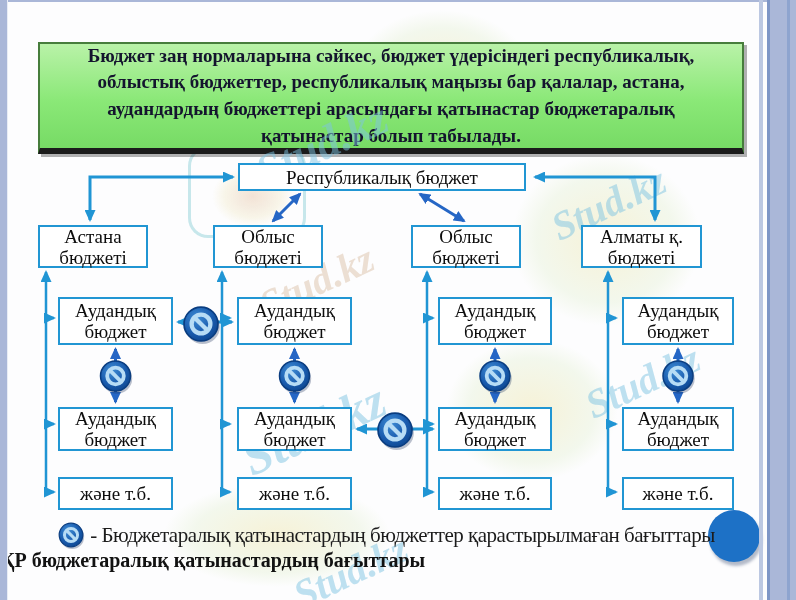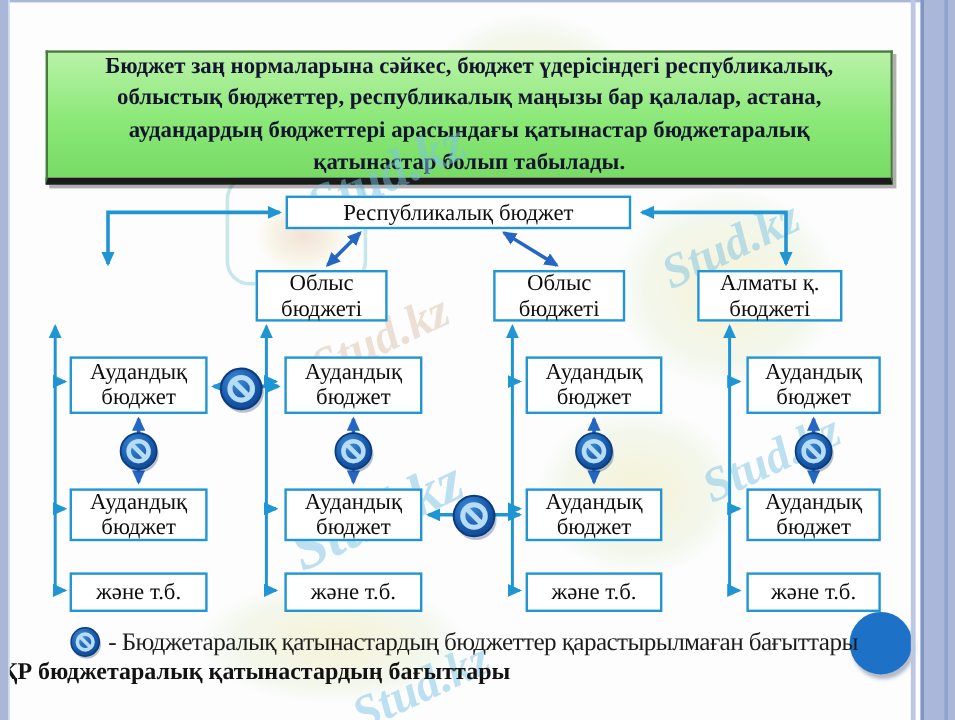--- a/index.html
+++ b/index.html
@@ -157,20 +157,21 @@
     <use href="#pico" transform="translate(201,324) scale(1.13)"></use>
     <use href="#pico" transform="translate(395,430) scale(1.13)"></use>
     <use href="#pico" transform="translate(115.5,376)"></use>
     <use href="#pico" transform="translate(294.5,376)"></use>
     <use href="#pico" transform="translate(495,376)"></use>
     <use href="#pico" transform="translate(678,376)"></use>
   </svg>
 
   <div class="node n-root">Республикалық бюджет</div>
 
+  <div class="node n-b1">Астана бюджеті</div>
   <div class="node n-b2">Облыс бюджеті</div>
   <div class="node n-b3">Облыс бюджеті</div>
   <div class="node n-b4">Алматы қ. бюджеті</div>
 
   <div class="node n-d1u">Аудандық бюджет</div>
   <div class="node n-d2u">Аудандық бюджет</div>
   <div class="node n-d3u">Аудандық бюджет</div>
   <div class="node n-d4u">Аудандық бюджет</div>
 
   <div class="node n-d1l">Аудандық бюджет</div>

